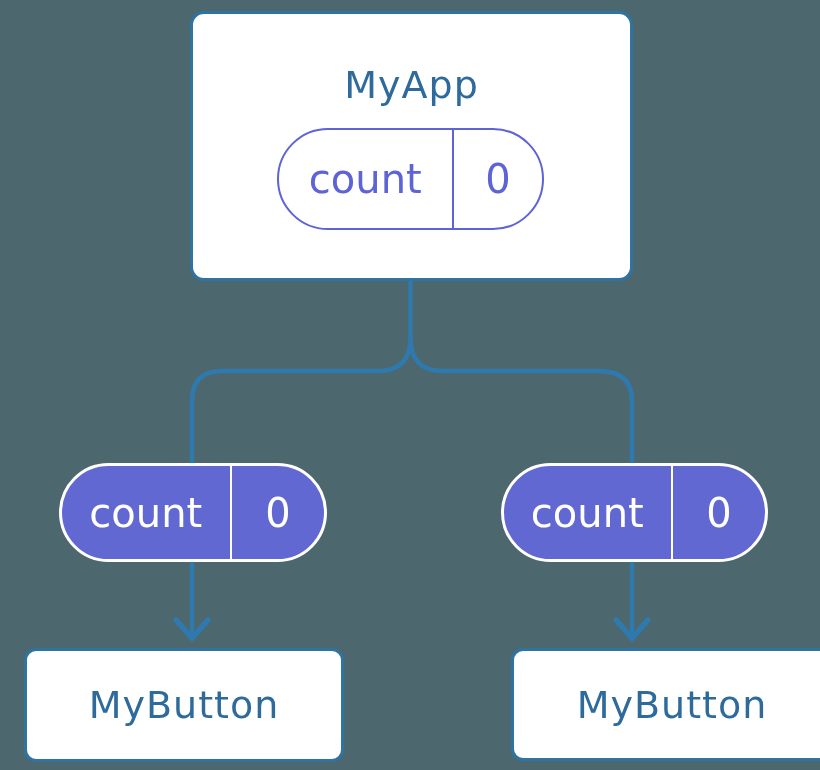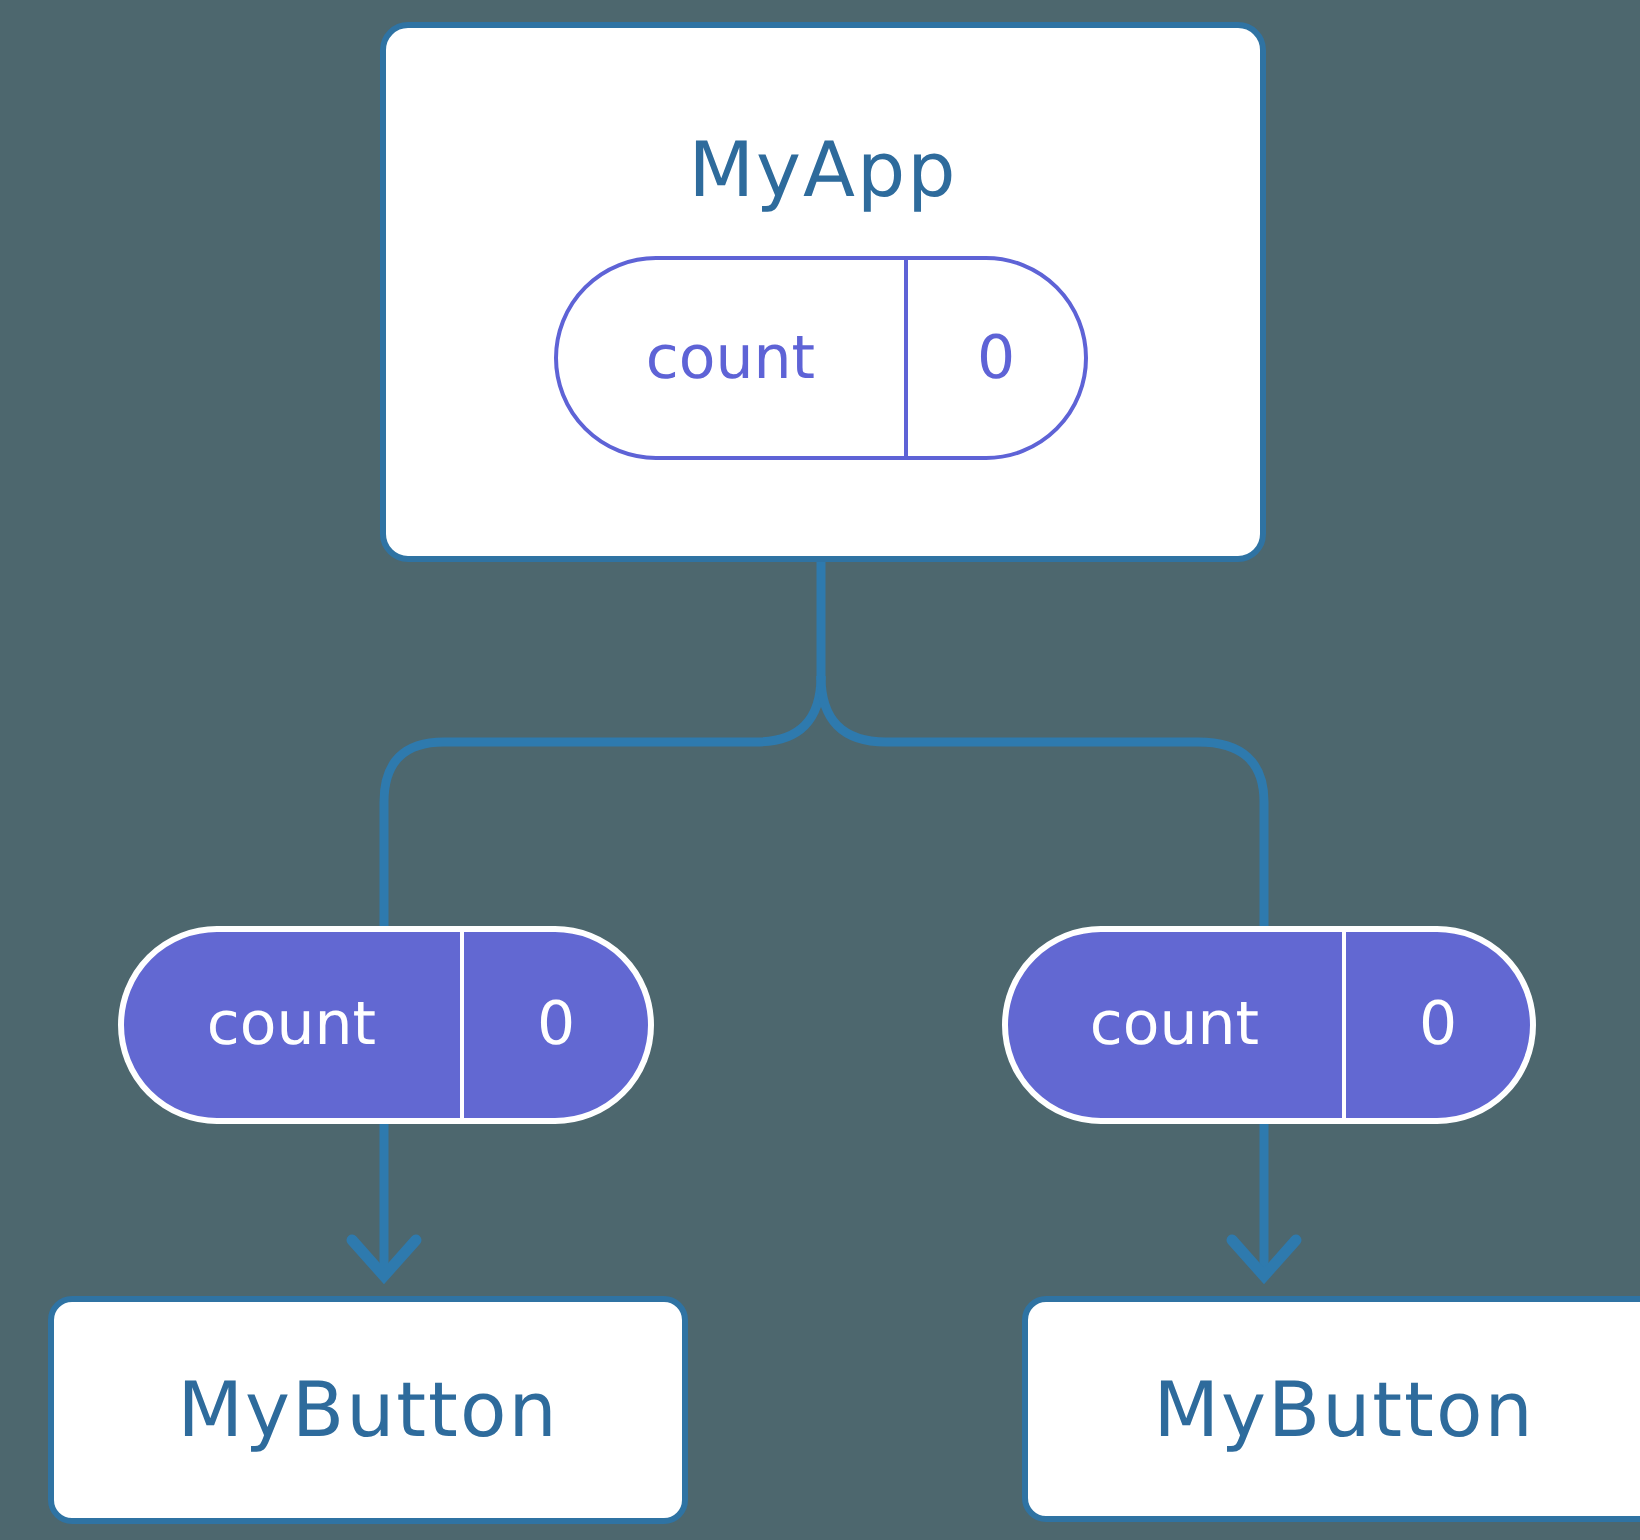--- a/index.html
+++ b/index.html
@@ -63,21 +63,21 @@
     margin-left: 16px;
   }
   .leaf-left  { left: 8px;   top: 648px; width: 320px; height: 114px; }
   .leaf-right { left: 495px; top: 648px; width: 322px; height: 113px; }
   .pill {
     position: absolute;
     display: flex;
     align-items: stretch;
     border-radius: 999px;
     overflow: hidden;
-    font-size: 30px;
+    font-size: 40px;
     text-align: center;
   }
   .pill .pill-key {
     flex: 1;
     display: flex;
     align-items: center;
     justify-content: center;
   }
   .pill .pill-value {
     display: flex;

